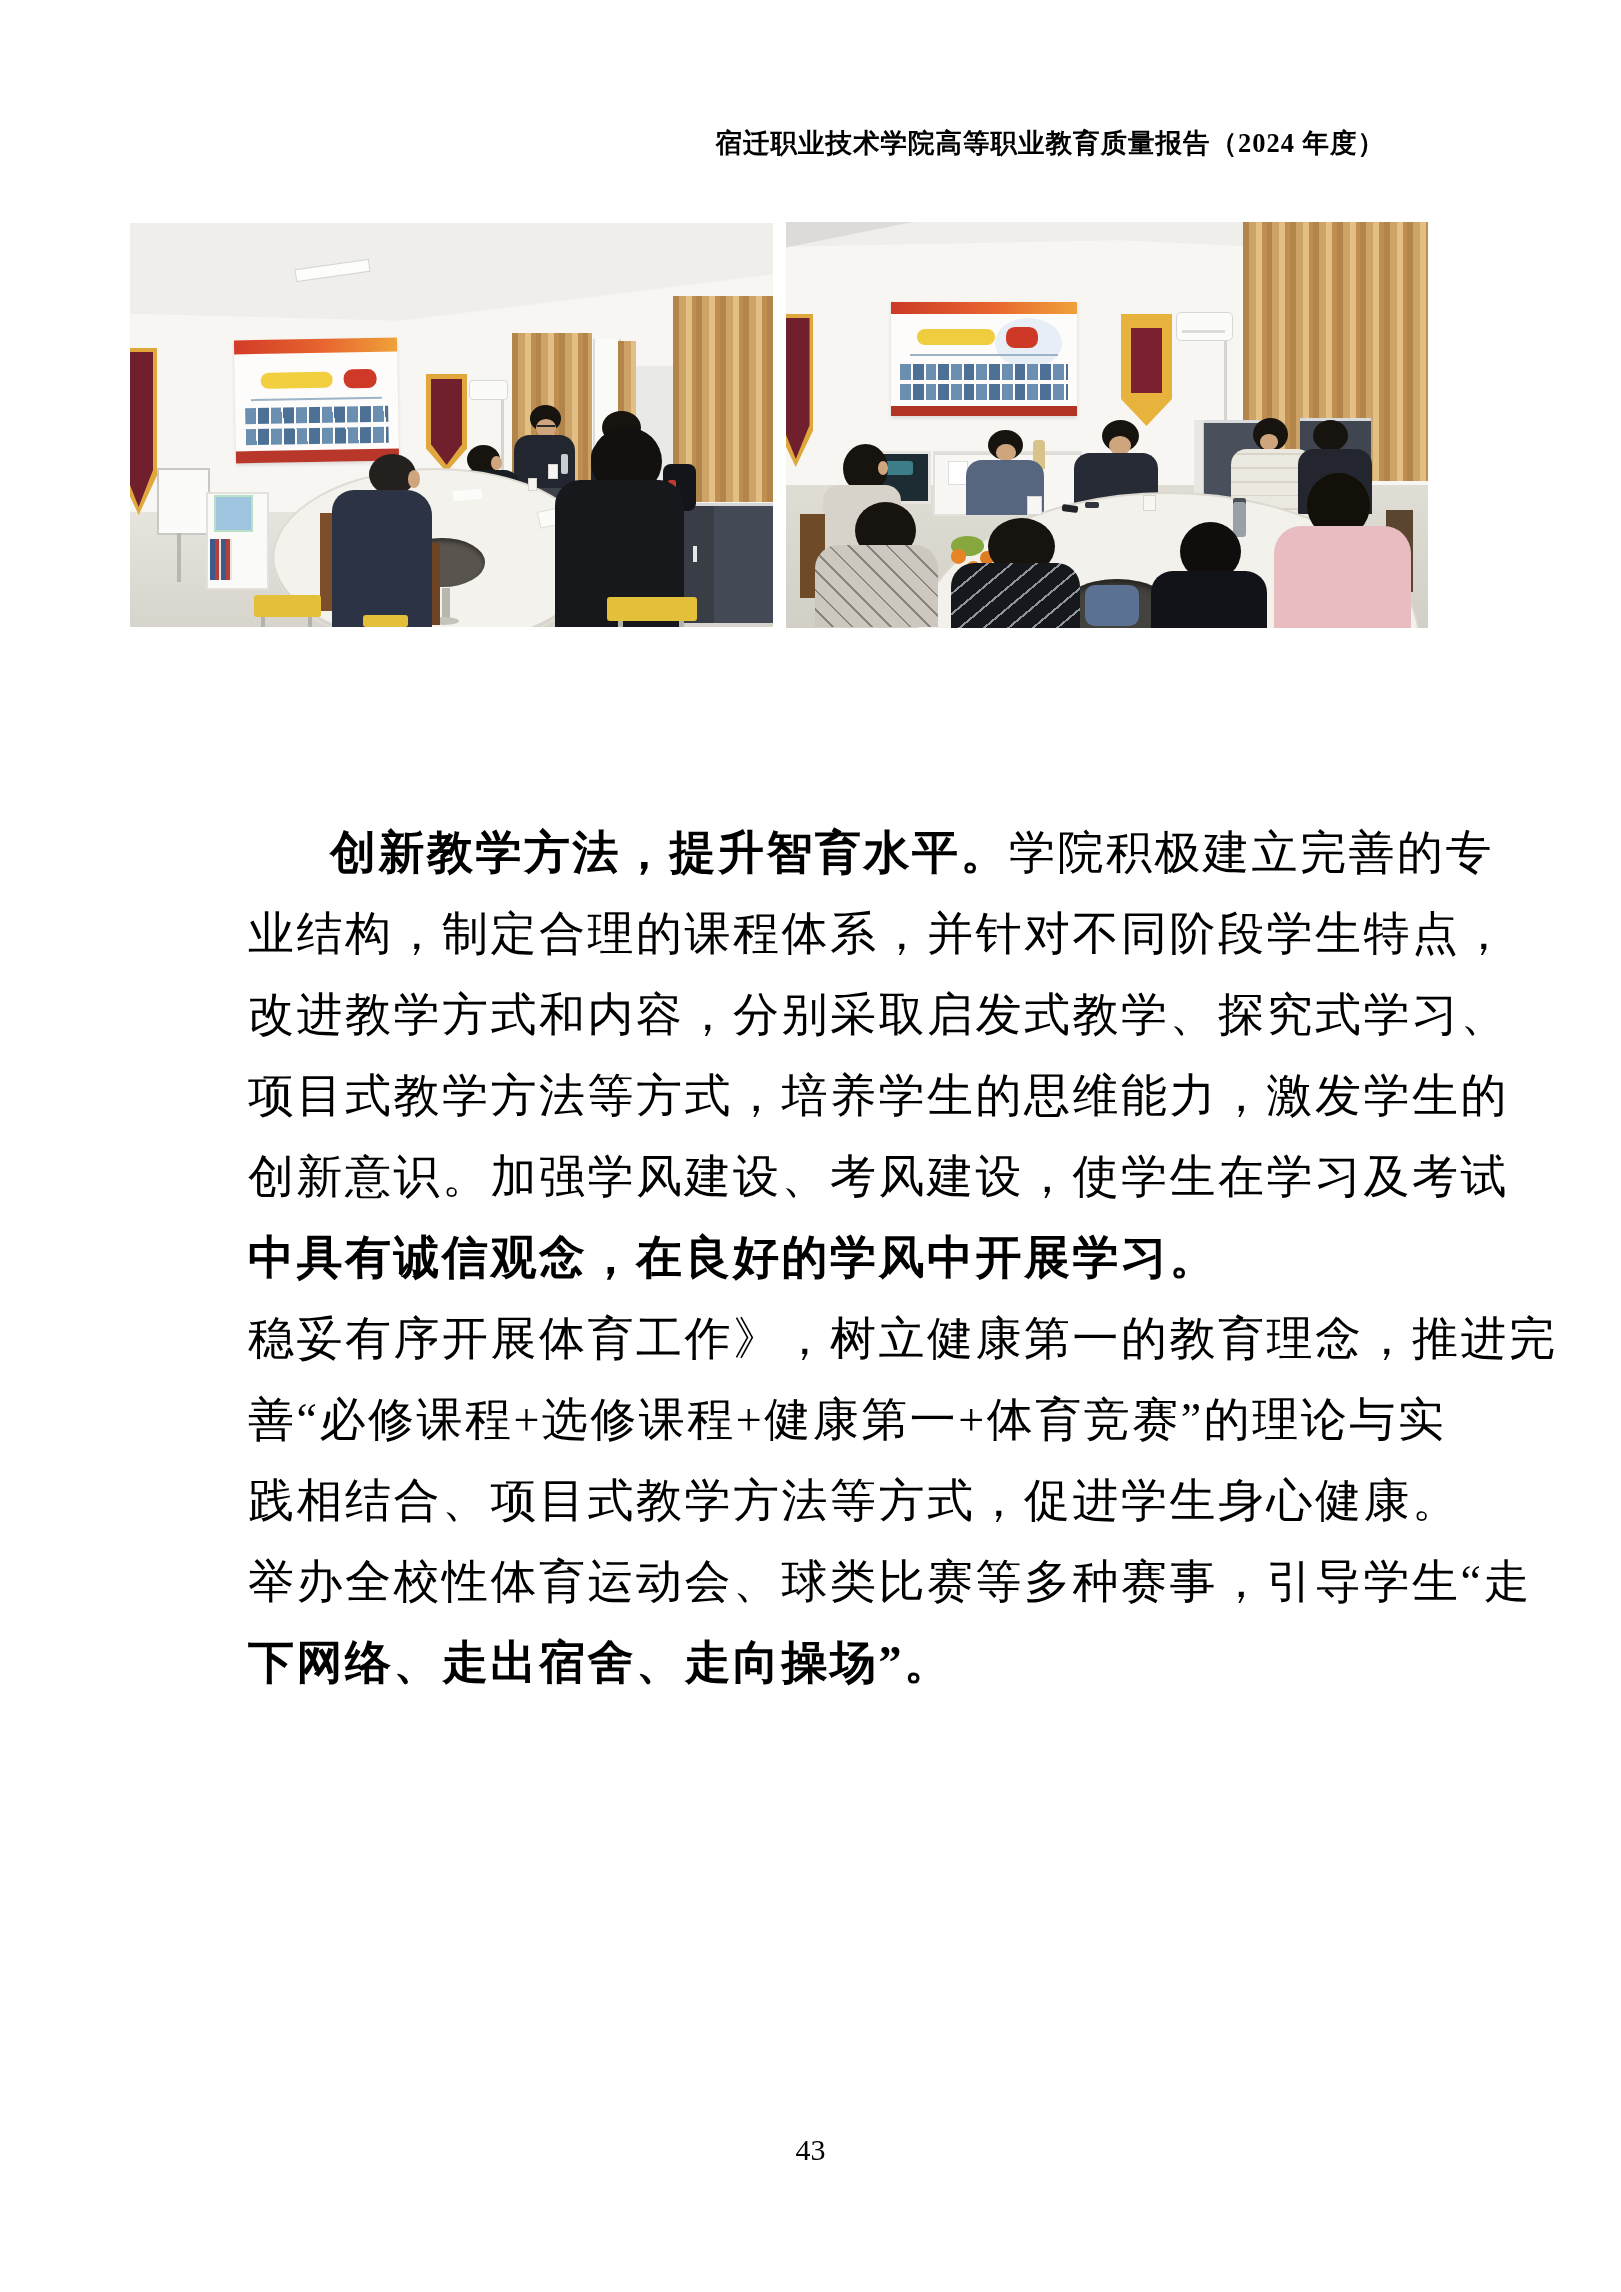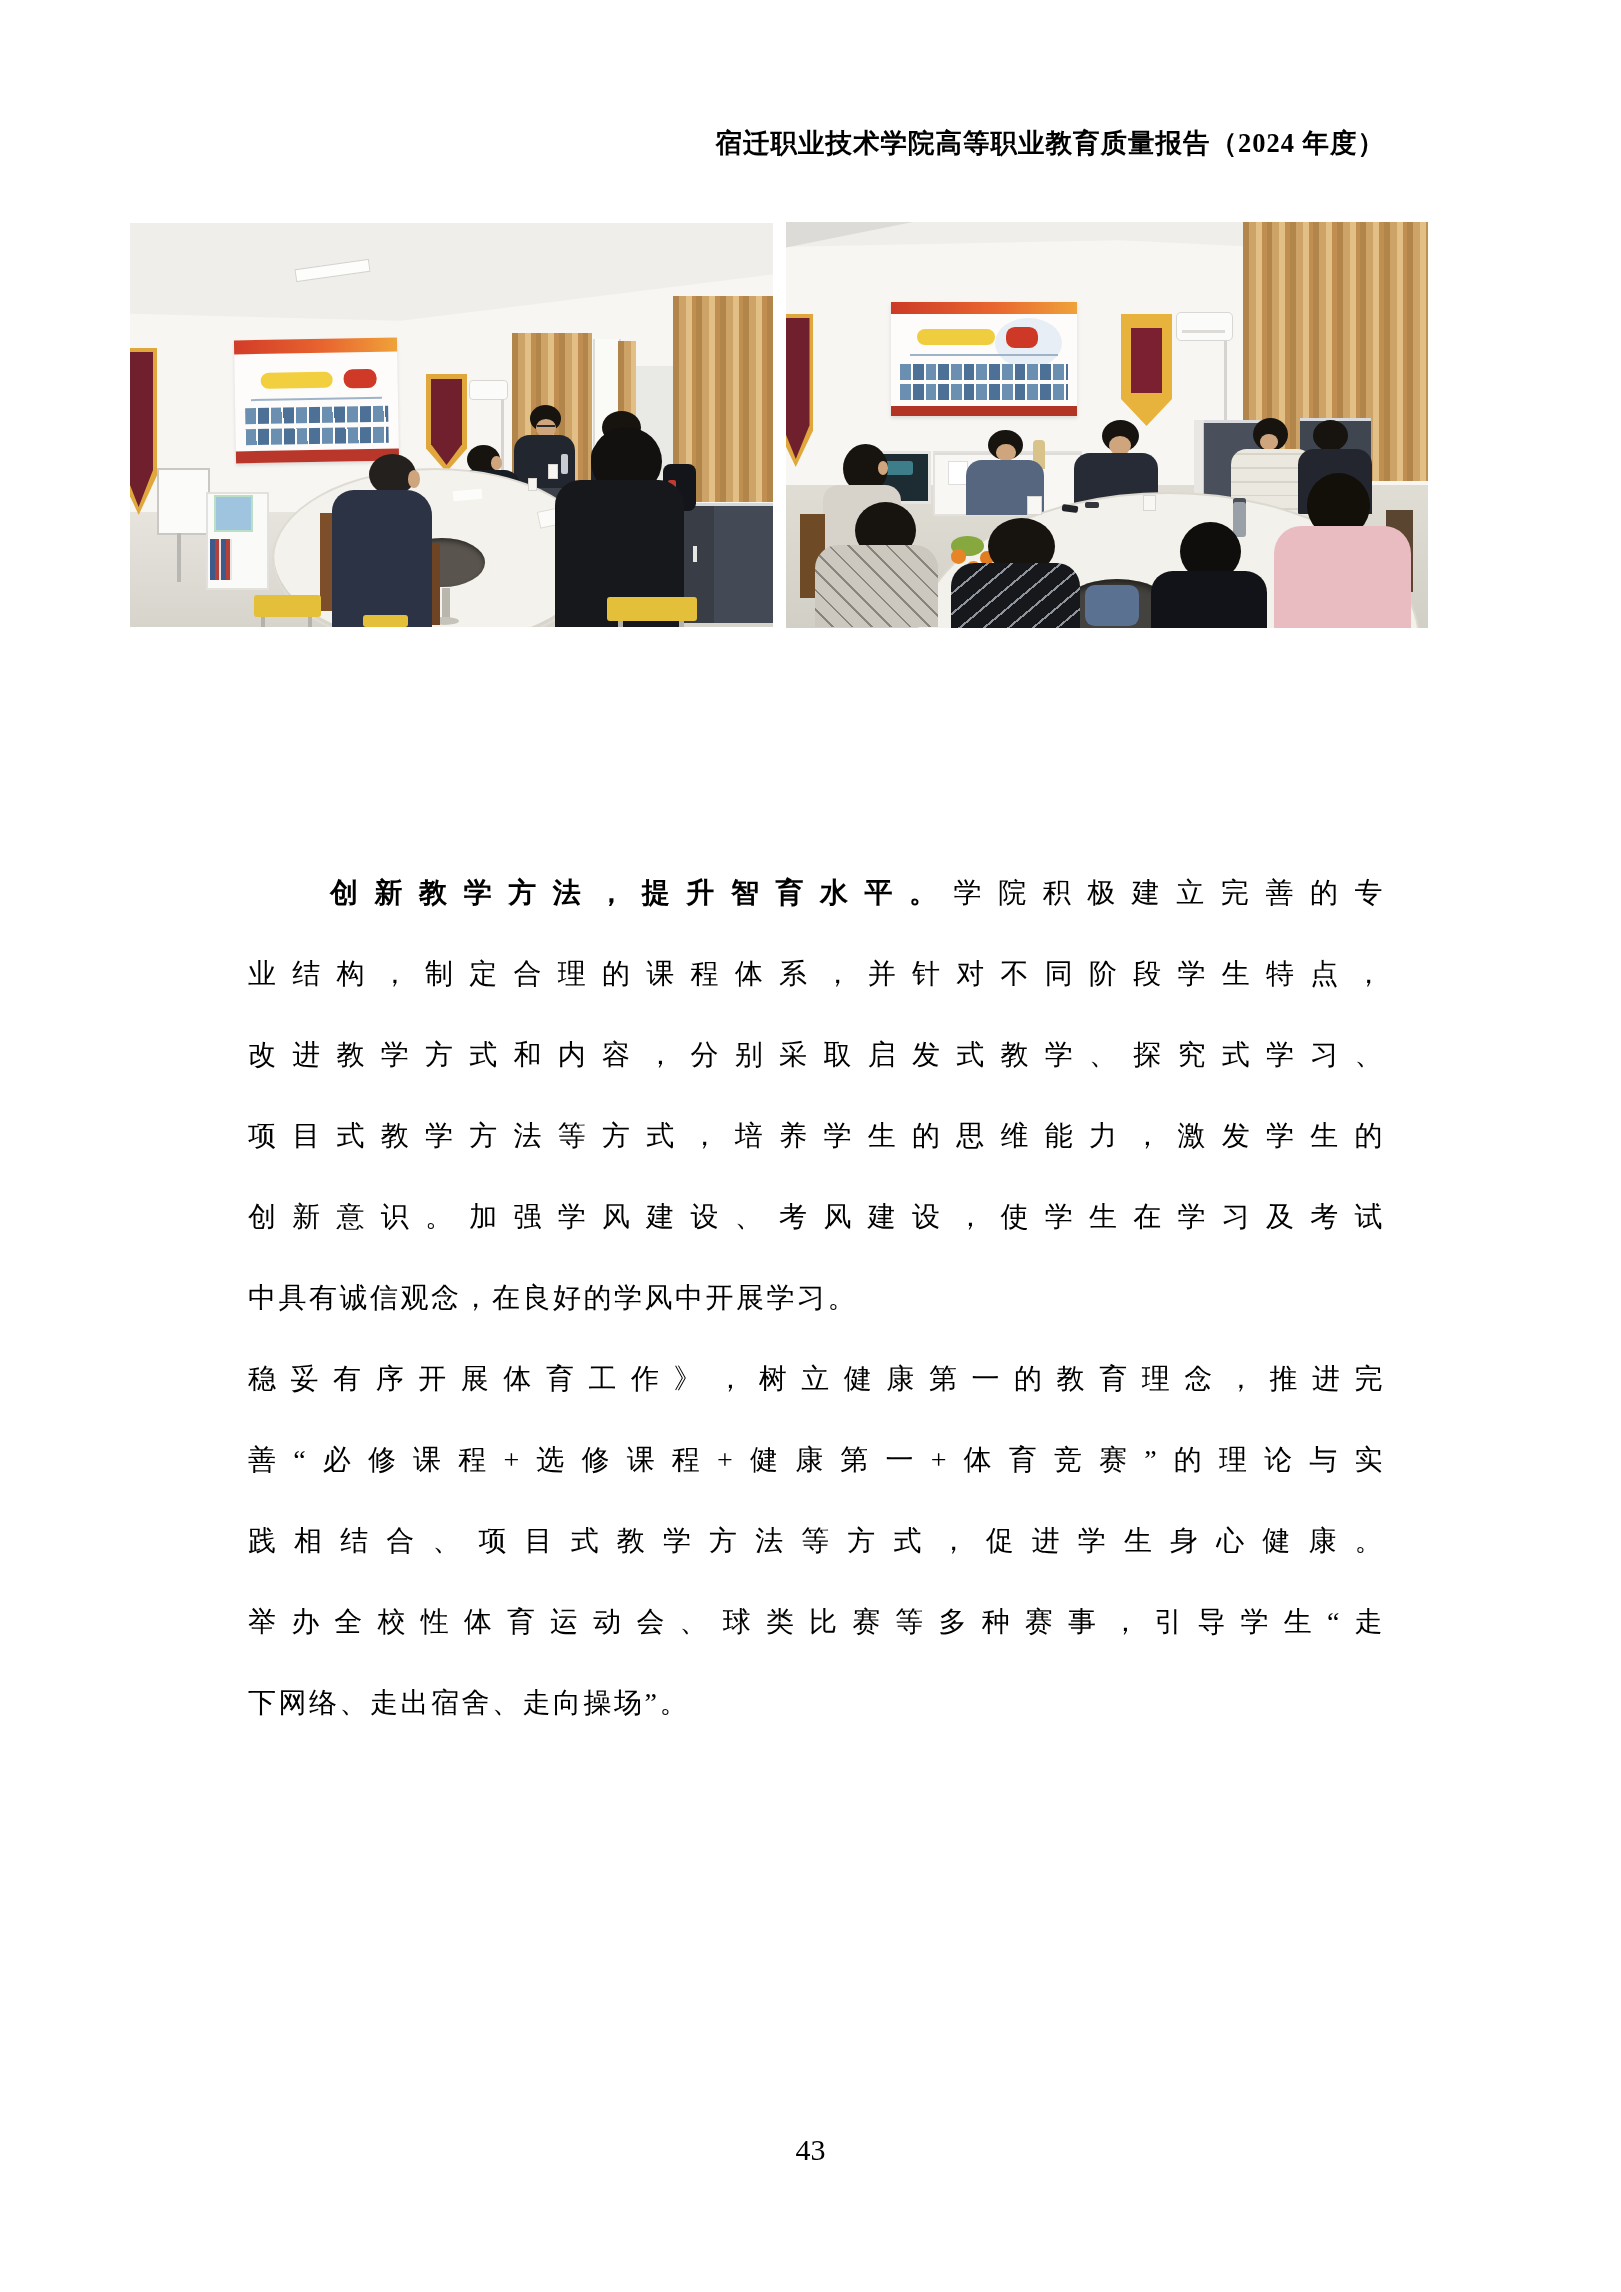--- a/index.html
+++ b/index.html
@@ -4,24 +4,24 @@
 <style>
   html,body{margin:0;padding:0;background:#ffffff;}
   .page{position:relative;width:1621px;height:2293px;background:#ffffff;overflow:hidden;
         font-family:"Liberation Serif",serif;color:#000;}
   .hdr{position:absolute;top:125px;left:248px;width:1137px;text-align:right;
        font-size:26.5px;font-weight:700;letter-spacing:1px;font-family:"Liberation Serif",serif;}
   .photo{position:absolute;overflow:hidden;background:#f7f6f3;}
   .el{position:absolute;}
   .caption{position:absolute;left:248px;top:632px;width:1137px;text-align:center;
            font-size:40px;line-height:88px;letter-spacing:1px;}
-  .bodytext{position:absolute;left:248px;top:852px;width:1137px;font-size:28px;}
+  .bodytext{position:absolute;left:248px;top:812px;width:1137px;font-size:46px;}
   .bline{height:81px;line-height:81px;letter-spacing:2.5px;white-space:nowrap;
          text-align:justify;text-align-last:justify;}
-  .bline.lastline{text-align-last:left;}
+  .bline.lastline{text-align-last:left;font-weight:bold;}
   .bline.ind{padding-left:82px;}
   .lead{font-weight:700;font-family:"Liberation Sans",sans-serif;}
   .pagenum{position:absolute;top:2133px;left:0;width:1621px;text-align:center;font-size:30px;}
   
   .curtain{background:repeating-linear-gradient(90deg,#b2854a 0 5.9px,#cda367 5.9px 12.7px,#e2bf85 12.7px 18.6px,#c08e50 18.6px 23.5px);}
   .pennant-outer{background:#e0a83c;clip-path:polygon(0 0,100% 0,100% 76%,50% 100%,0 76%);}
   .pennant-inner{background:#701f2d;clip-path:polygon(0 0,100% 0,100% 76%,50% 100%,0 76%);}
   .hair{background:#17130f;border-radius:50%;}
   .face{background:#cfa57d;border-radius:50%;}
   .torso{border-radius:15.7px 15.7px 0 0;}

